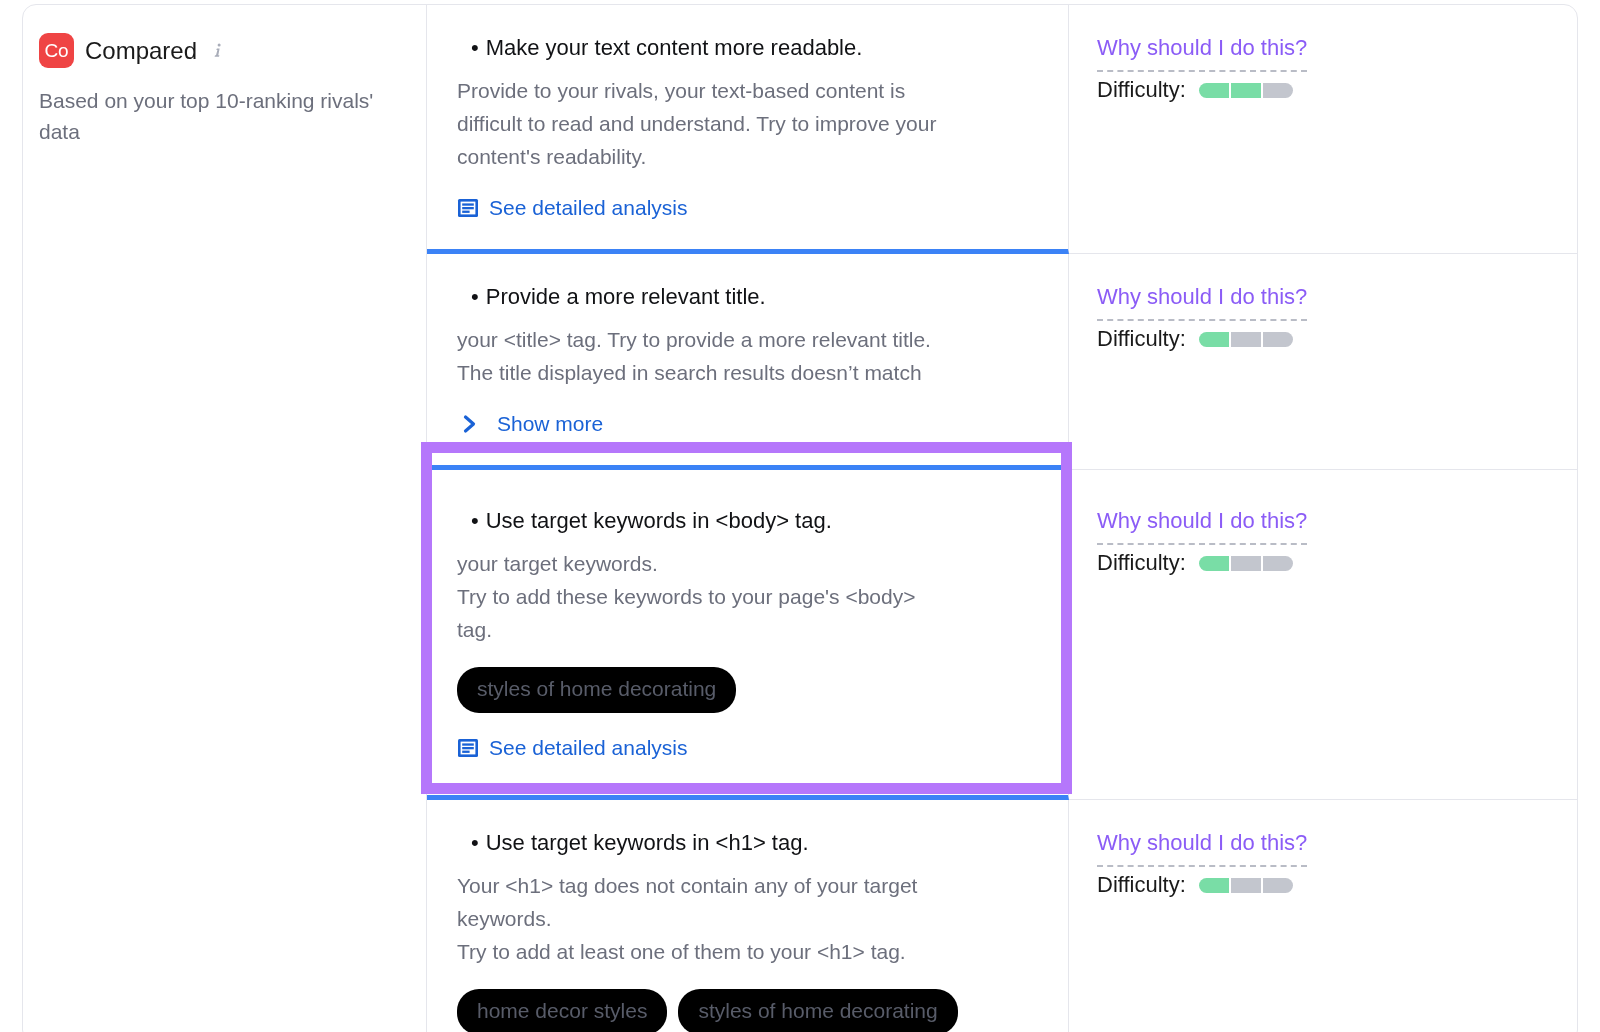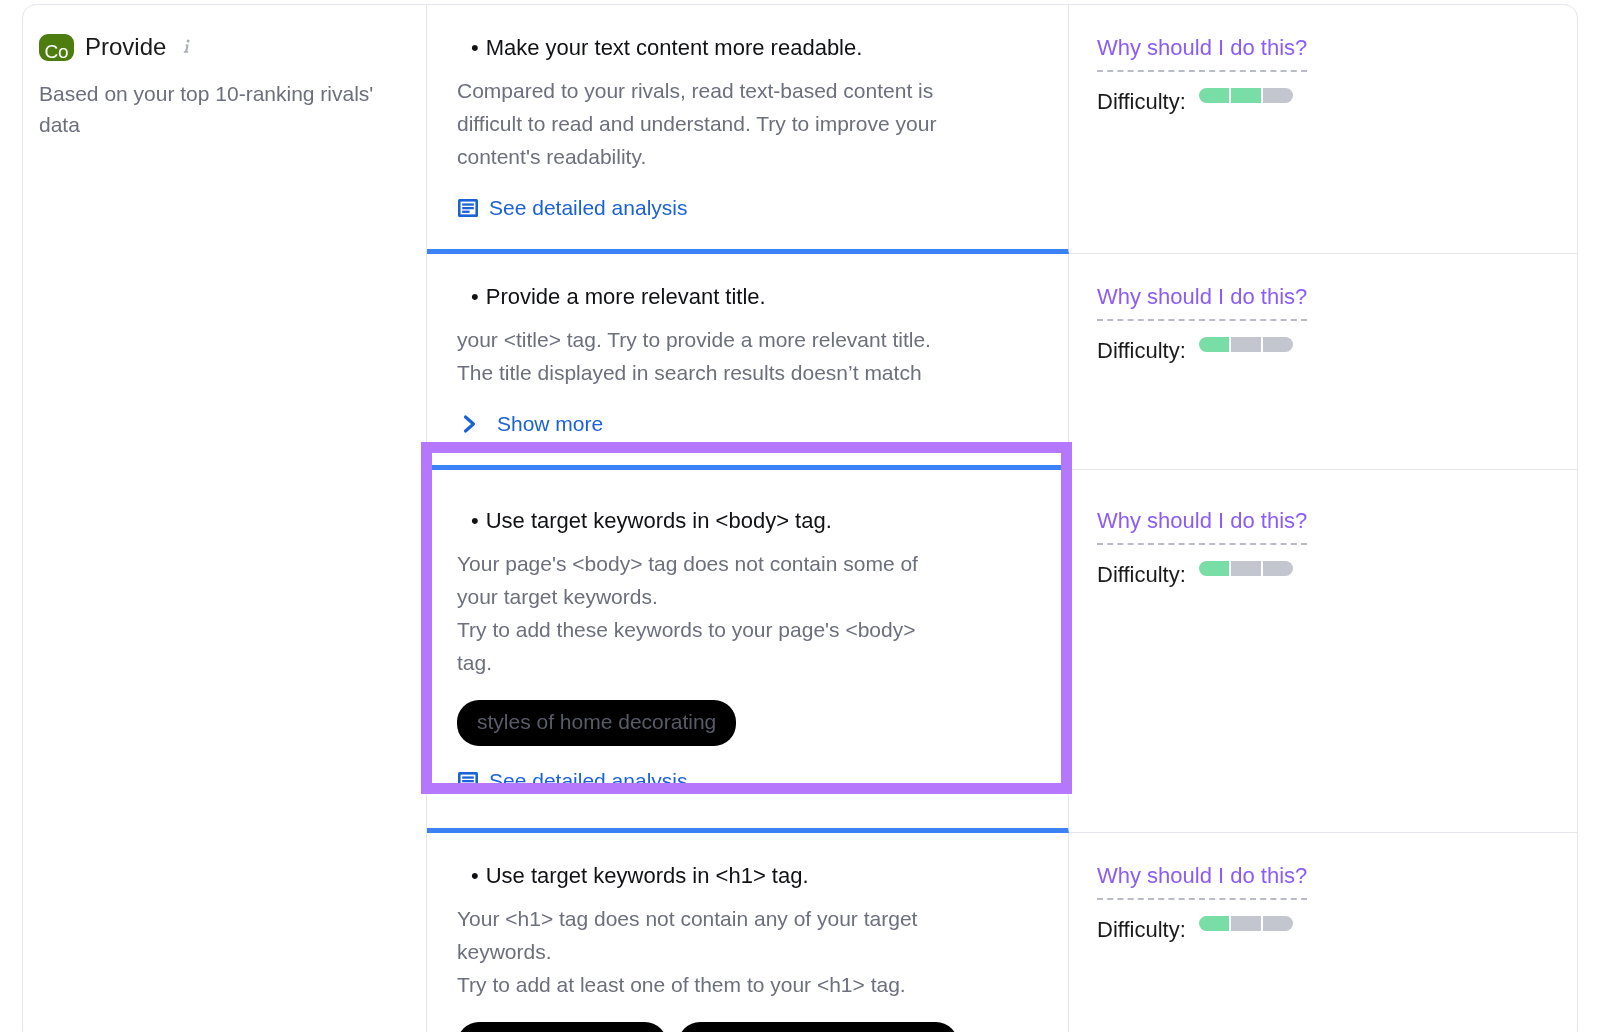--- a/index.html
+++ b/index.html
@@ -38,23 +38,23 @@
     border-right: 1px solid #e5e6ec;
     padding: 28px 30px 0 16px;
   }
   .cat-head {
     display: flex;
     align-items: center;
     gap: 11px;
   }
   .cat-badge {
     width: 35px;
-    height: 27px;
+    height: 35px;
     border-radius: 9px;
-    background: #4d7c0f;
+    background: #ef4444;
     color: #fff;
     font-size: 19px;
     line-height: 35px;
     text-align: center;
     font-weight: 400;
     letter-spacing: -.2px;
     flex: none;
   }
   .cat-title {
     font-size: 24px;
@@ -144,23 +144,23 @@
   .why {
     font-size: 22px;
     line-height: 30px;
     color: #8b5cf6;
     border-bottom: 2px dashed #b9bcc6;
     padding-bottom: 7px;
     width: max-content;
     cursor: pointer;
   }
   .diff-row {
-    margin-top: 16px;
+    margin-top: 4px;
     display: flex;
-    align-items: flex-start;
+    align-items: center;
     gap: 13px;
   }
   .diff-label {
     font-size: 22px;
     color: #1a1a1a;
     line-height: 28px;
   }
   .meter { display: flex; gap: 2px; }
   .seg {
     width: 30px;
@@ -185,37 +185,37 @@
 </style>
 </head>
 <body>
 
 <div class="card">
   <div class="grid">
 
     <div class="cat-col">
       <div class="cat-head">
         <div class="cat-badge">Co</div>
-        <div class="cat-title">Provide</div>
+        <div class="cat-title">Compared</div>
         <span class="info-icon">
           <svg viewBox="0 0 16 18" width="16" height="18" aria-hidden="true">
             <circle cx="9.1" cy="3.1" r="1.5" fill="#a9adb9"></circle>
             <path d="M9.6 6.6 L6.9 6.6 L6.3 8.1 L7.4 8.1 L6.0 13.2 L5.0 13.2 L4.6 14.7 L9.0 14.7 L9.4 13.2 L8.3 13.2 Z" fill="#a9adb9"></path>
           </svg>
         </span>
       </div>
       <div class="cat-sub">Based on your top 10-ranking rivals' data</div>
     </div>
 
     <div class="issue-cell">
       <div class="issue-title">
         <span class="bullet">•</span><span>Make your text content more readable.</span>
       </div>
       <div class="issue-desc">
-        <div>Compared to your rivals, read text-based content is</div>
+        <div>Provide to your rivals, your text-based content is</div>
         <div>difficult to read and understand. Try to improve your</div>
         <div>content's readability.</div>
       </div>
       <div class="action">
         <span class="doc-icon">
           <svg viewBox="0 0 22 22" width="22" height="22" aria-hidden="true">
             <rect x="1" y="2" width="20" height="18" rx="1.5" fill="#1a62d6"></rect>
             <rect x="3.6" y="4.6" width="14.8" height="12.8" fill="#fff"></rect>
             <rect x="5.2" y="6.4" width="11.6" height="2.3" fill="#1a62d6"></rect>
             <rect x="5.2" y="10.0" width="11.6" height="2.3" fill="#1a62d6"></rect>
@@ -264,21 +264,20 @@
           <i class="seg"></i>
         </span>
       </div>
     </div>
 
     <div class="issue-cell" style="padding-top:36px;padding-bottom:34px;">
       <div class="issue-title">
         <span class="bullet">•</span><span>Use target keywords in &lt;body&gt; tag.</span>
       </div>
       <div class="issue-desc">
-        <div>Your page's &lt;body&gt; tag does not contain some of</div>
         <div>your target keywords.</div>
         <div>Try to add these keywords to your page's &lt;body&gt;</div>
         <div>tag.</div>
       </div>
       <div class="pills">
         <span class="pill">styles of home decorating</span>
       </div>
       <div class="action">
         <span class="doc-icon">
           <svg viewBox="0 0 22 22" width="22" height="22" aria-hidden="true">

